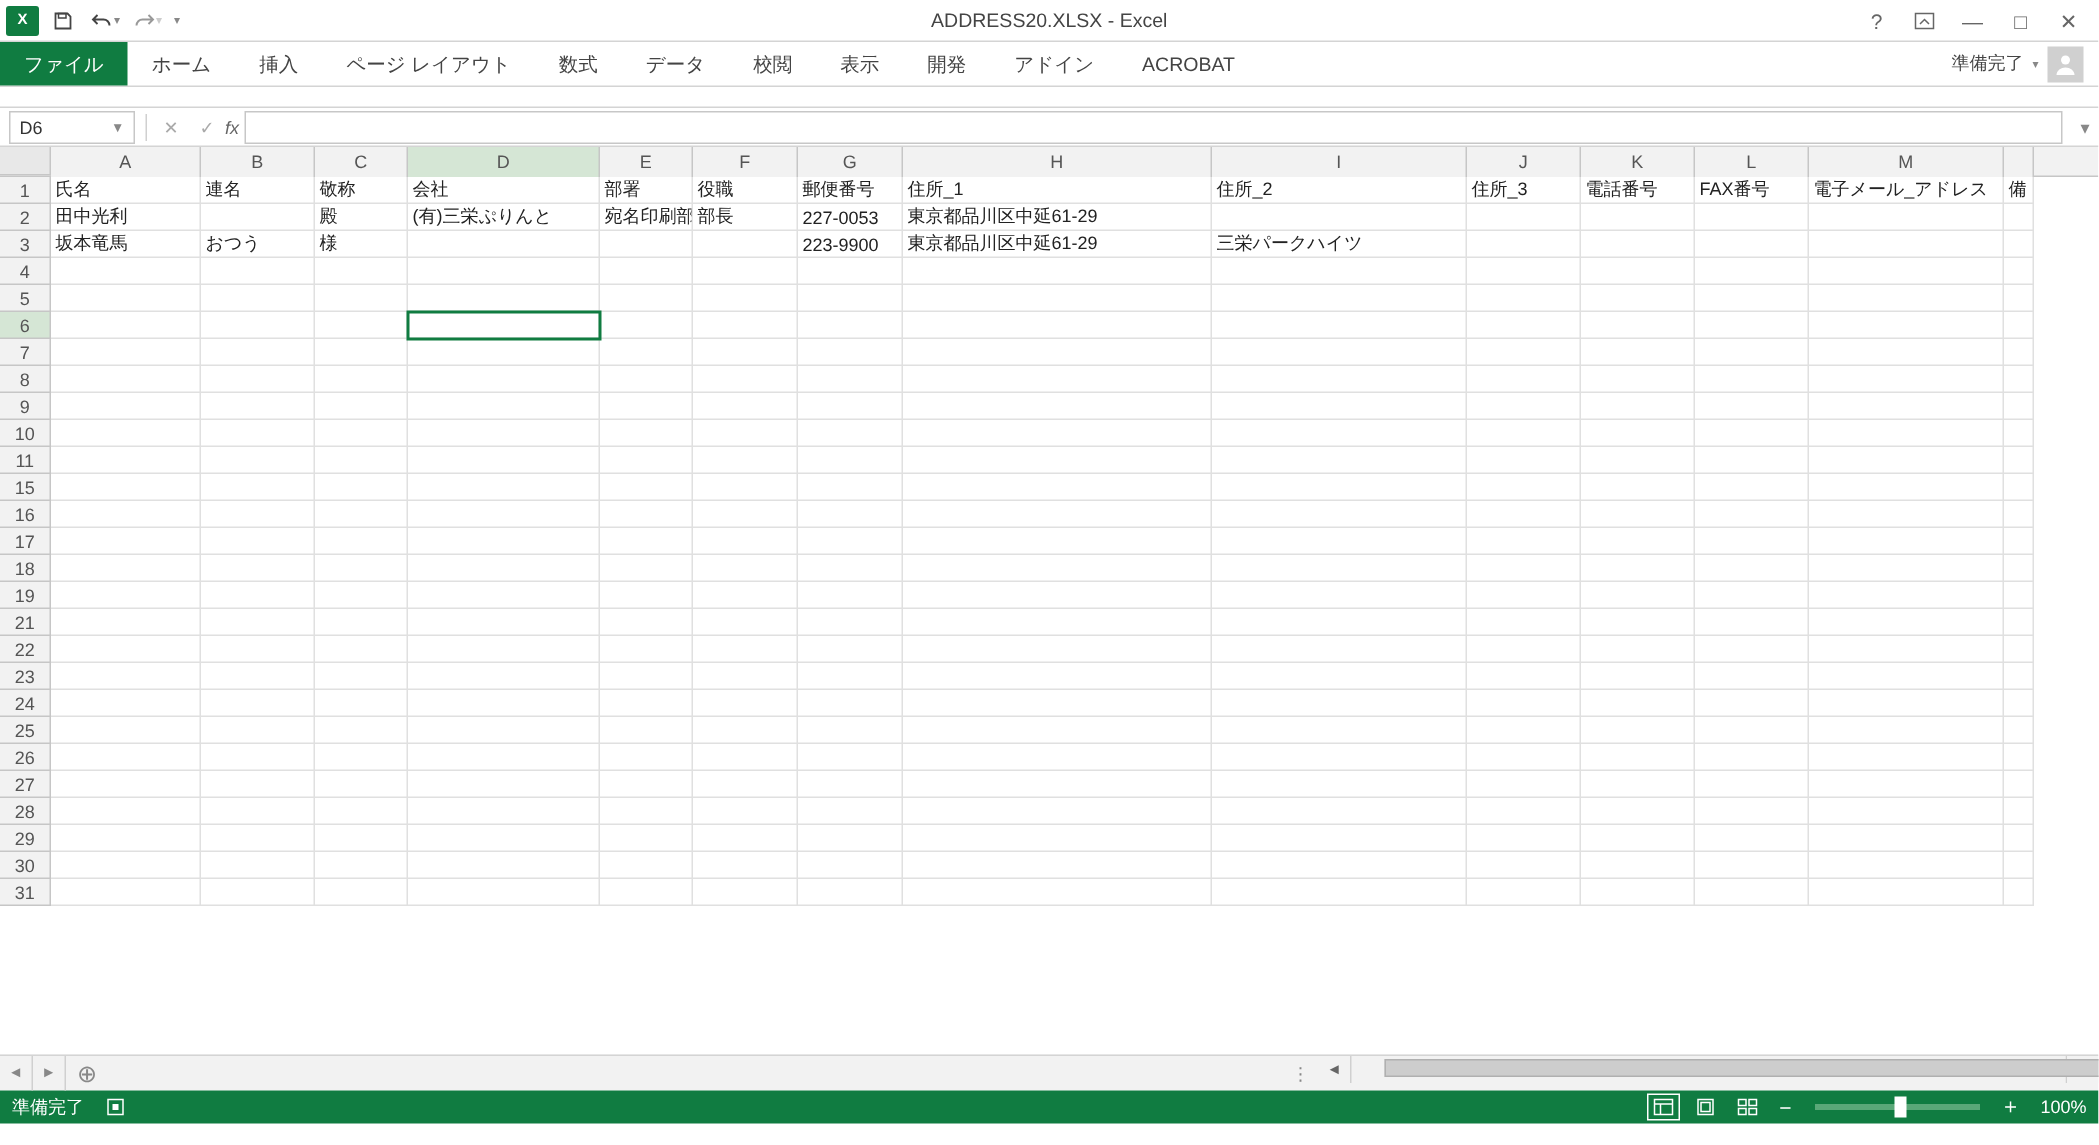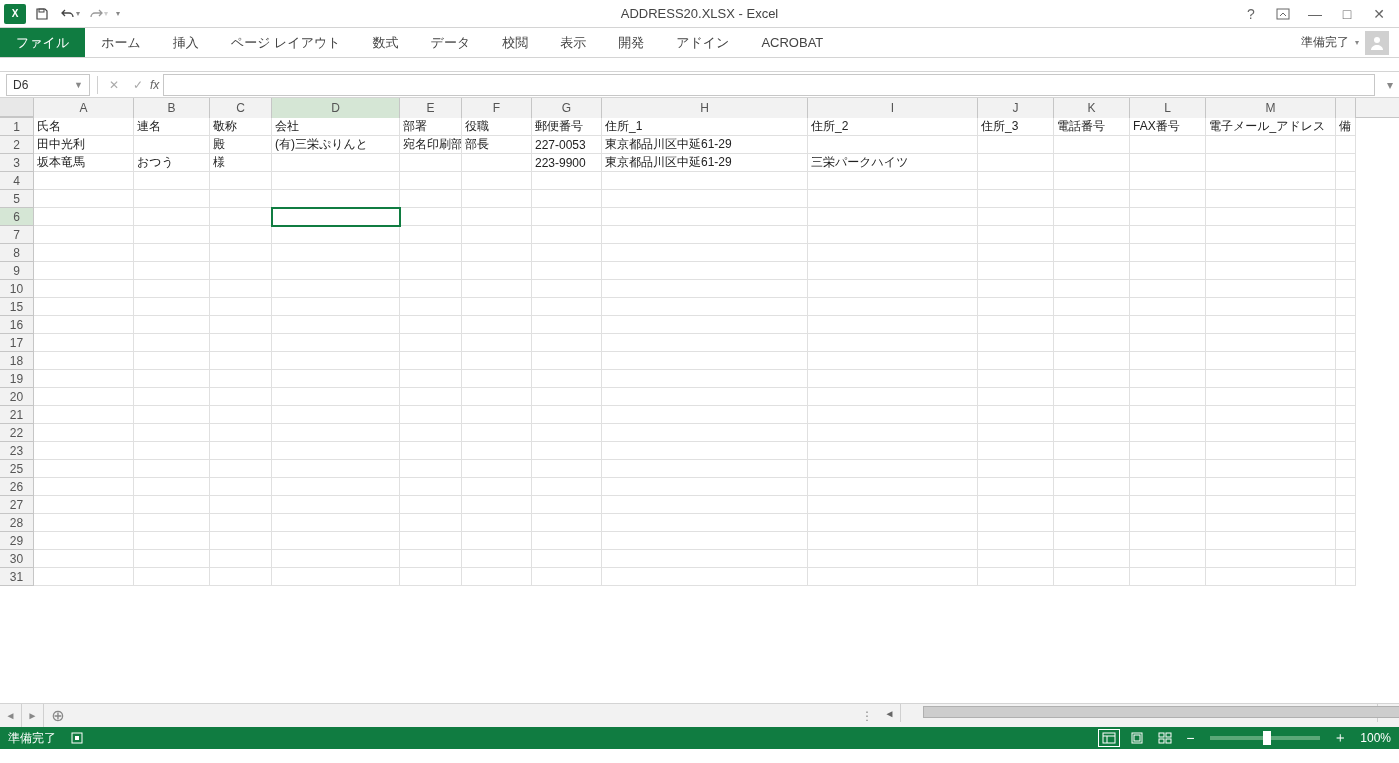--- a/index.html
+++ b/index.html
@@ -331,20 +331,37 @@
         <div class="cell" style="width: 70px;"></div>
         <div class="cell" style="width: 206px;"></div>
         <div class="cell" style="width: 170px;"></div>
         <div class="cell" style="width: 76px;"></div>
         <div class="cell" style="width: 76px;"></div>
         <div class="cell" style="width: 76px;"></div>
         <div class="cell" style="width: 130px;"></div>
         <div class="cell" style="width: 20px;"></div>
       </div>
       <div class="grid-row">
+        <div class="row-hdr">11</div>
+        <div class="cell" style="width: 100px;"></div>
+        <div class="cell" style="width: 76px;"></div>
+        <div class="cell" style="width: 62px;"></div>
+        <div class="cell" style="width: 128px;"></div>
+        <div class="cell" style="width: 62px;"></div>
+        <div class="cell" style="width: 70px;"></div>
+        <div class="cell" style="width: 70px;"></div>
+        <div class="cell" style="width: 206px;"></div>
+        <div class="cell" style="width: 170px;"></div>
+        <div class="cell" style="width: 76px;"></div>
+        <div class="cell" style="width: 76px;"></div>
+        <div class="cell" style="width: 76px;"></div>
+        <div class="cell" style="width: 130px;"></div>
+        <div class="cell" style="width: 20px;"></div>
+      </div>
+      <div class="grid-row">
         <div class="row-hdr">15</div>
         <div class="cell" style="width: 100px;"></div>
         <div class="cell" style="width: 76px;"></div>
         <div class="cell" style="width: 62px;"></div>
         <div class="cell" style="width: 128px;"></div>
         <div class="cell" style="width: 62px;"></div>
         <div class="cell" style="width: 70px;"></div>
         <div class="cell" style="width: 70px;"></div>
         <div class="cell" style="width: 206px;"></div>
         <div class="cell" style="width: 170px;"></div>
@@ -416,37 +433,20 @@
         <div class="cell" style="width: 70px;"></div>
         <div class="cell" style="width: 206px;"></div>
         <div class="cell" style="width: 170px;"></div>
         <div class="cell" style="width: 76px;"></div>
         <div class="cell" style="width: 76px;"></div>
         <div class="cell" style="width: 76px;"></div>
         <div class="cell" style="width: 130px;"></div>
         <div class="cell" style="width: 20px;"></div>
       </div>
       <div class="grid-row">
-        <div class="row-hdr">20</div>
-        <div class="cell" style="width: 100px;"></div>
-        <div class="cell" style="width: 76px;"></div>
-        <div class="cell" style="width: 62px;"></div>
-        <div class="cell" style="width: 128px;"></div>
-        <div class="cell" style="width: 62px;"></div>
-        <div class="cell" style="width: 70px;"></div>
-        <div class="cell" style="width: 70px;"></div>
-        <div class="cell" style="width: 206px;"></div>
-        <div class="cell" style="width: 170px;"></div>
-        <div class="cell" style="width: 76px;"></div>
-        <div class="cell" style="width: 76px;"></div>
-        <div class="cell" style="width: 76px;"></div>
-        <div class="cell" style="width: 130px;"></div>
-        <div class="cell" style="width: 20px;"></div>
-      </div>
-      <div class="grid-row">
         <div class="row-hdr">21</div>
         <div class="cell" style="width: 100px;"></div>
         <div class="cell" style="width: 76px;"></div>
         <div class="cell" style="width: 62px;"></div>
         <div class="cell" style="width: 128px;"></div>
         <div class="cell" style="width: 62px;"></div>
         <div class="cell" style="width: 70px;"></div>
         <div class="cell" style="width: 70px;"></div>
         <div class="cell" style="width: 206px;"></div>
         <div class="cell" style="width: 170px;"></div>
@@ -468,20 +468,37 @@
         <div class="cell" style="width: 206px;"></div>
         <div class="cell" style="width: 170px;"></div>
         <div class="cell" style="width: 76px;"></div>
         <div class="cell" style="width: 76px;"></div>
         <div class="cell" style="width: 76px;"></div>
         <div class="cell" style="width: 130px;"></div>
         <div class="cell" style="width: 20px;"></div>
       </div>
       <div class="grid-row">
         <div class="row-hdr">23</div>
+        <div class="cell" style="width: 100px;"></div>
+        <div class="cell" style="width: 76px;"></div>
+        <div class="cell" style="width: 62px;"></div>
+        <div class="cell" style="width: 128px;"></div>
+        <div class="cell" style="width: 62px;"></div>
+        <div class="cell" style="width: 70px;"></div>
+        <div class="cell" style="width: 70px;"></div>
+        <div class="cell" style="width: 206px;"></div>
+        <div class="cell" style="width: 170px;"></div>
+        <div class="cell" style="width: 76px;"></div>
+        <div class="cell" style="width: 76px;"></div>
+        <div class="cell" style="width: 76px;"></div>
+        <div class="cell" style="width: 130px;"></div>
+        <div class="cell" style="width: 20px;"></div>
+      </div>
+      <div class="grid-row">
+        <div class="row-hdr">24</div>
         <div class="cell" style="width: 100px;"></div>
         <div class="cell" style="width: 76px;"></div>
         <div class="cell" style="width: 62px;"></div>
         <div class="cell" style="width: 128px;"></div>
         <div class="cell" style="width: 62px;"></div>
         <div class="cell" style="width: 70px;"></div>
         <div class="cell" style="width: 70px;"></div>
         <div class="cell" style="width: 206px;"></div>
         <div class="cell" style="width: 170px;"></div>
         <div class="cell" style="width: 76px;"></div>

